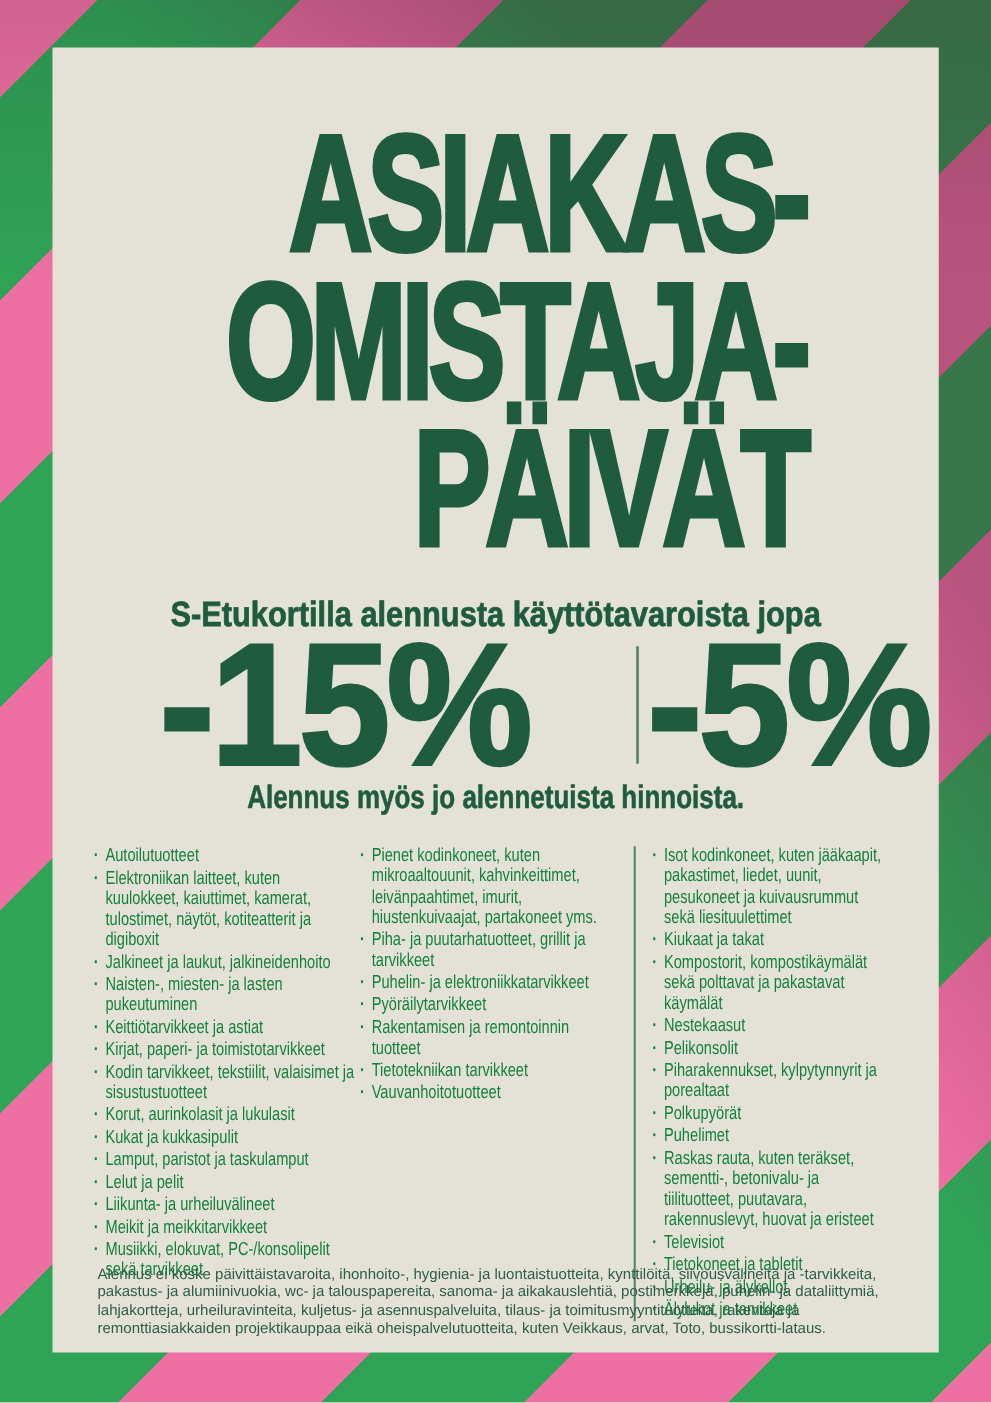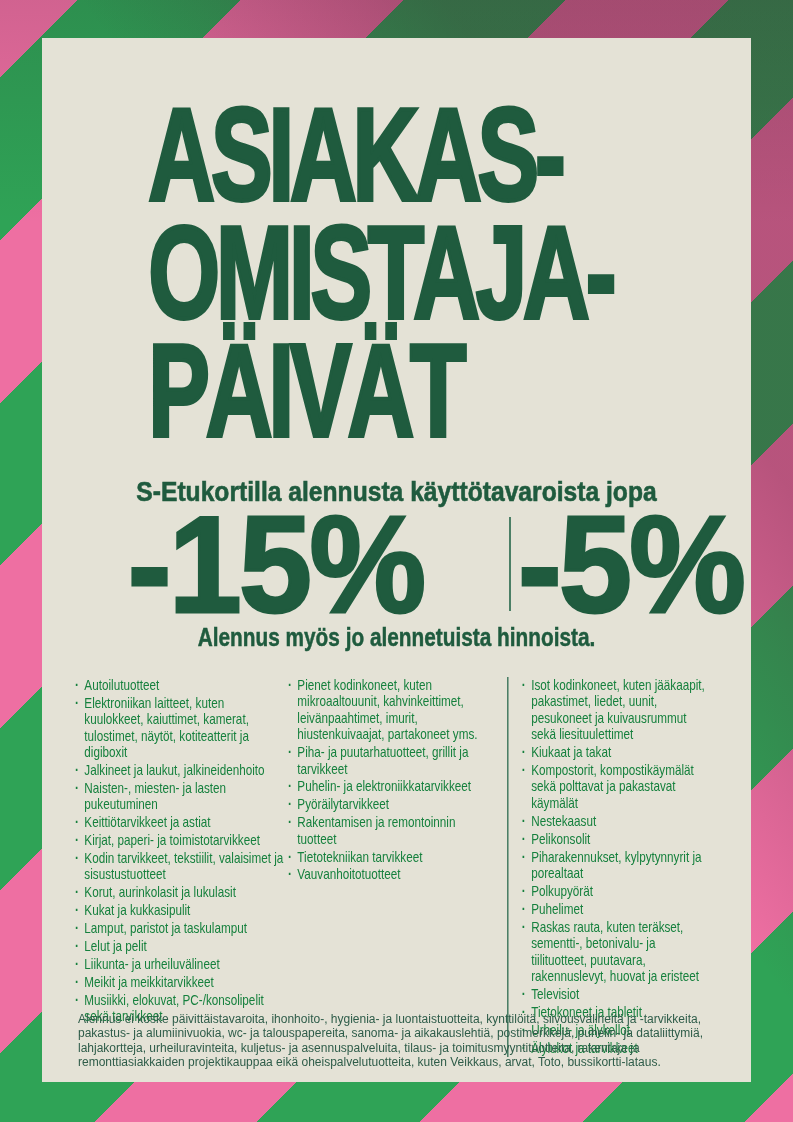--- a/index.html
+++ b/index.html
@@ -13,21 +13,21 @@
     position:absolute;inset:0;
     background:
       linear-gradient(to top right, rgba(0,0,0,0) 55%, rgba(72,28,48,.33) 78%),
       linear-gradient(to top, rgba(0,0,0,0) 80%, rgba(35,22,35,.14) 100%),
       repeating-linear-gradient(135deg,#ee6fa2 0 55px,#2fa356 55px 170px,#ee6fa2 170px 230px);
   }
   .card{
     position:absolute;left:42px;top:38px;width:709px;height:1044px;
     background:#e4e2d6;color:#1f5b3e;
   }
-  .title{margin-top:58px;text-align:left;}
+  .title{margin-top:58px;text-align:right;}
   .title-line{
     font-size:132px;font-weight:700;line-height:118px;letter-spacing:-.045em;
     transform:scaleX(.7);-webkit-text-stroke:4px #1f5b3e;white-space:nowrap;
   }
   .subtitle{
     margin-top:26px;text-align:center;font-size:28px;font-weight:700;
     transform:scaleX(.88);-webkit-text-stroke:.6px #1f5b3e;white-space:nowrap;
   }
   .pct-row{display:flex;align-items:center;margin-top:2px;height:108px;}
   .pct-cell-left{flex:0 0 65.8%;text-align:center;}

